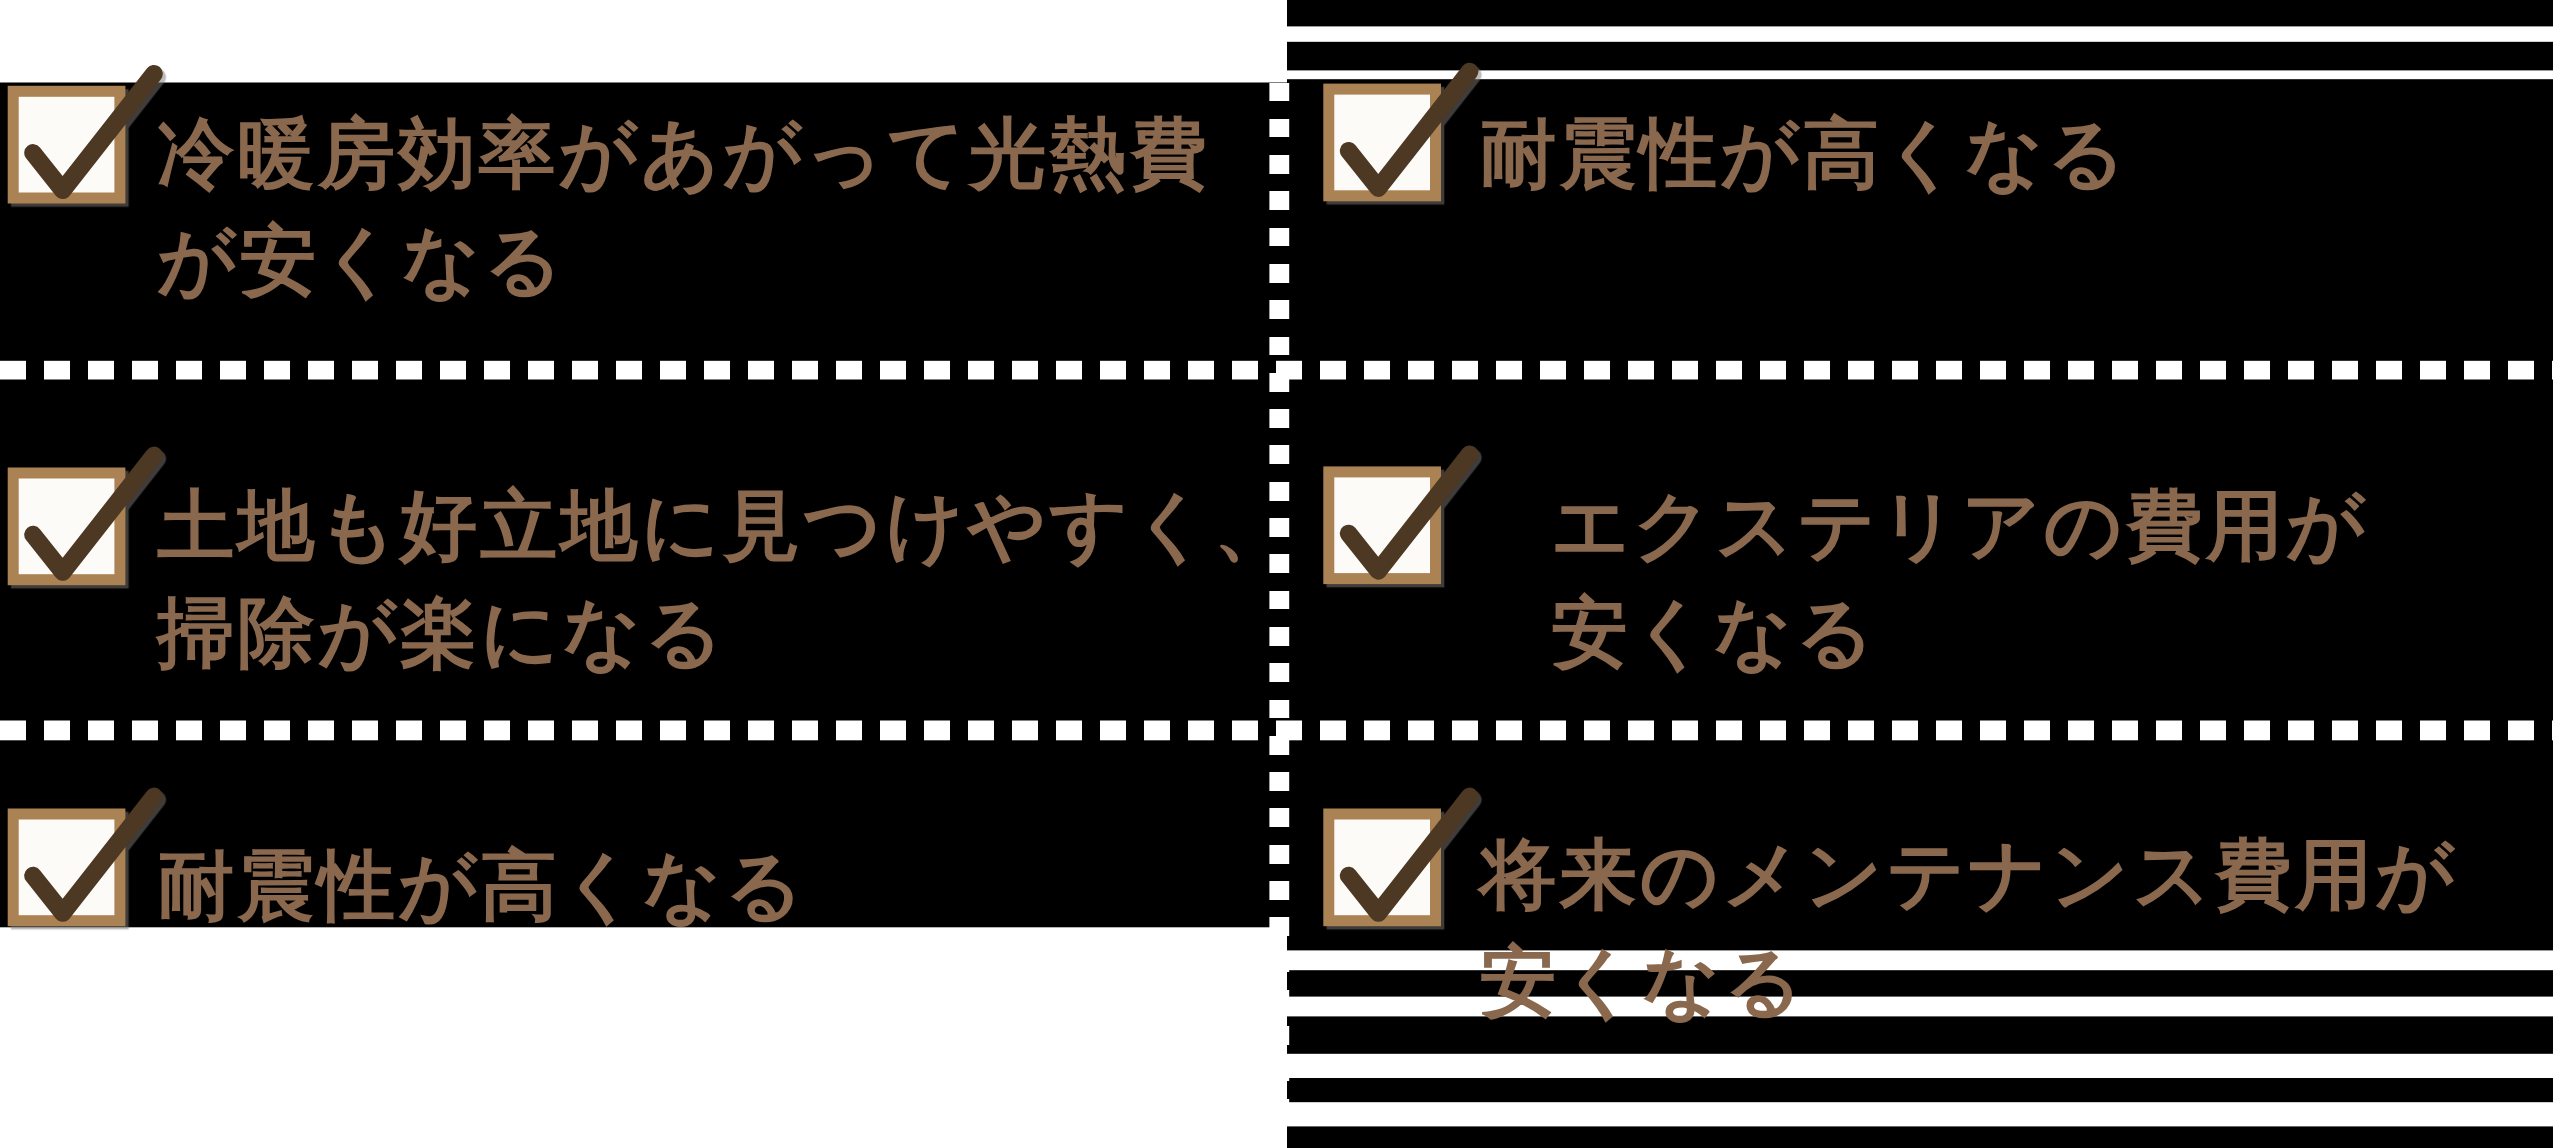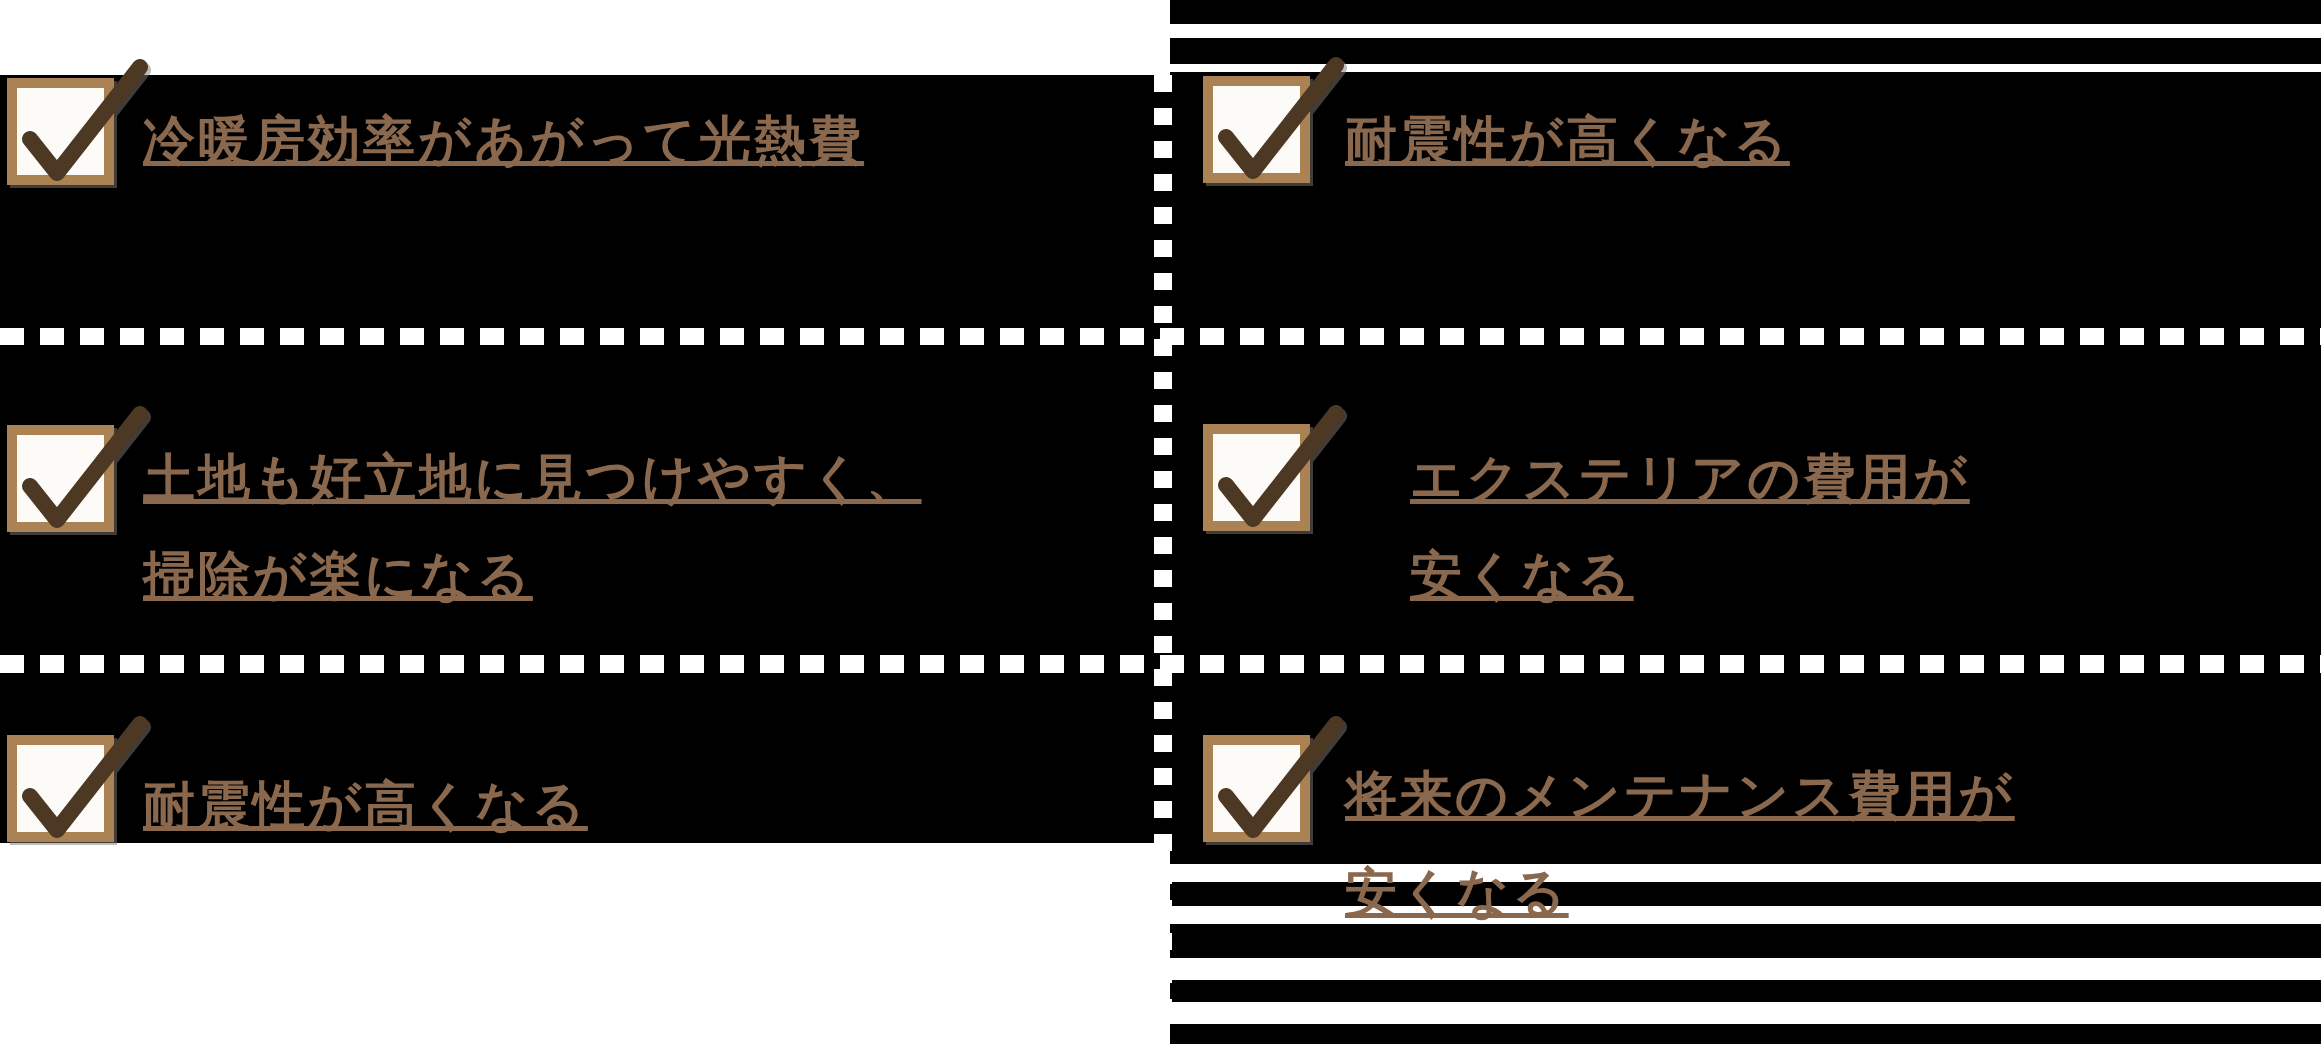--- a/index.html
+++ b/index.html
@@ -35,22 +35,22 @@
     position:absolute;left:1154px;top:75px;width:18px;height:955px;z-index:2;
     background:repeating-linear-gradient(180deg,#ffffff 0 17px,transparent 17px 33px);
   }
   .checkbox{position:absolute;width:112px;height:112px;z-index:3;}
   .checkbox svg{
     position:absolute;left:0;top:-25px;overflow:visible;
     filter:drop-shadow(3px 3px 0 rgba(125,120,115,0.5));
   }
   .item-text{
     position:absolute;z-index:3;
-    color:#8a684e;font-size:52px;font-weight:700;line-height:97px;
-    letter-spacing:3px;white-space:nowrap;text-decoration:underline;
+    color:#8a684e;font-size:70px;font-weight:700;line-height:97px;
+    letter-spacing:3px;white-space:nowrap;
   }
   .item-text .line{display:block;}
 </style>
 </head>
 <body>
 
 <div class="stage">
 
   <div class="panel panel-left"></div>
   <div class="panel panel-right"></div>
@@ -98,20 +98,21 @@
   </div>
   <div class="checkbox" style="left:1198px;top:735px;">
     <svg width="150" height="140" viewBox="0 0 150 140">
       <rect x="10" y="30" width="97" height="97" fill="#fdfbf7" stroke="#ab8253" stroke-width="10"></rect>
       <polyline points="28,86 55,120 138,14" fill="none" stroke="#4c3823" stroke-width="16" stroke-linecap="round" stroke-linejoin="round"></polyline>
     </svg>
   </div>
 
   <div class="item-text" style="left:143px;top:92px;">
     <span class="line">冷暖房効率があがって光熱費</span>
+    <span class="line">が安くなる</span>
   </div>
   <div class="item-text" style="left:143px;top:430px;">
     <span class="line">土地も好立地に見つけやすく、</span>
     <span class="line">掃除が楽になる</span>
   </div>
   <div class="item-text" style="left:143px;top:757px;">
     <span class="line">耐震性が高くなる</span>
   </div>
 
   <div class="item-text" style="left:1345px;top:92px;">

